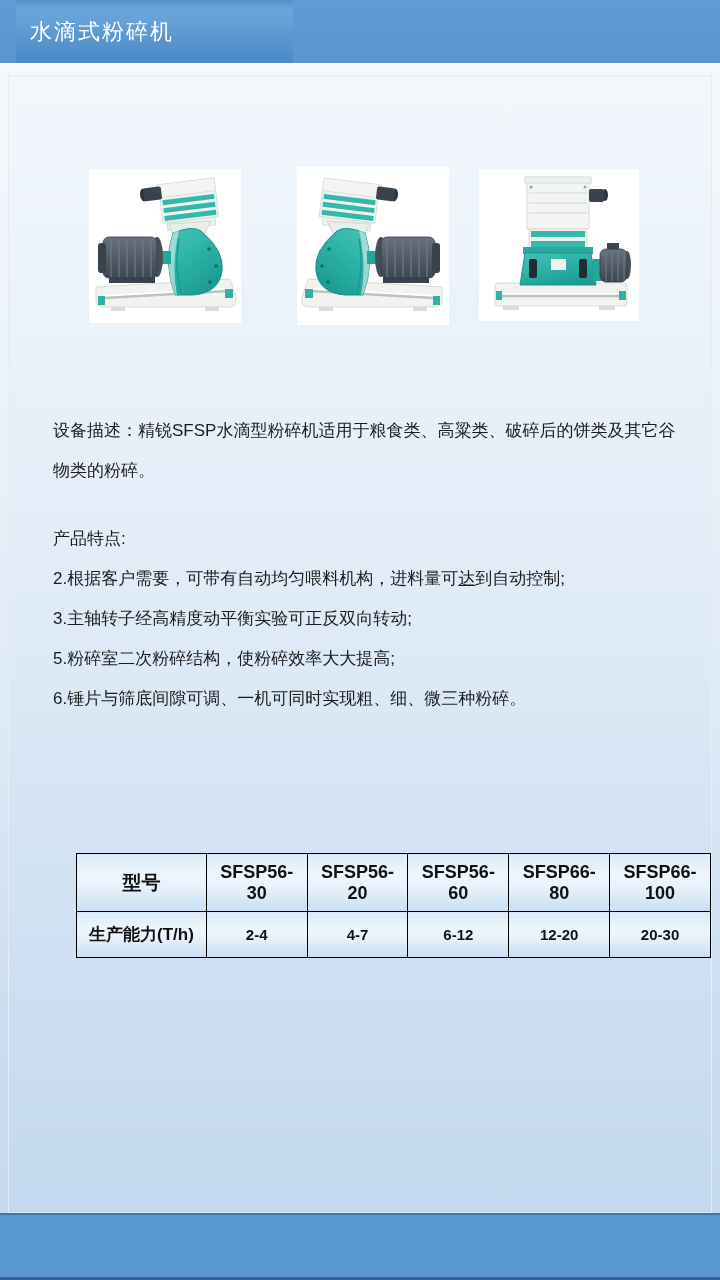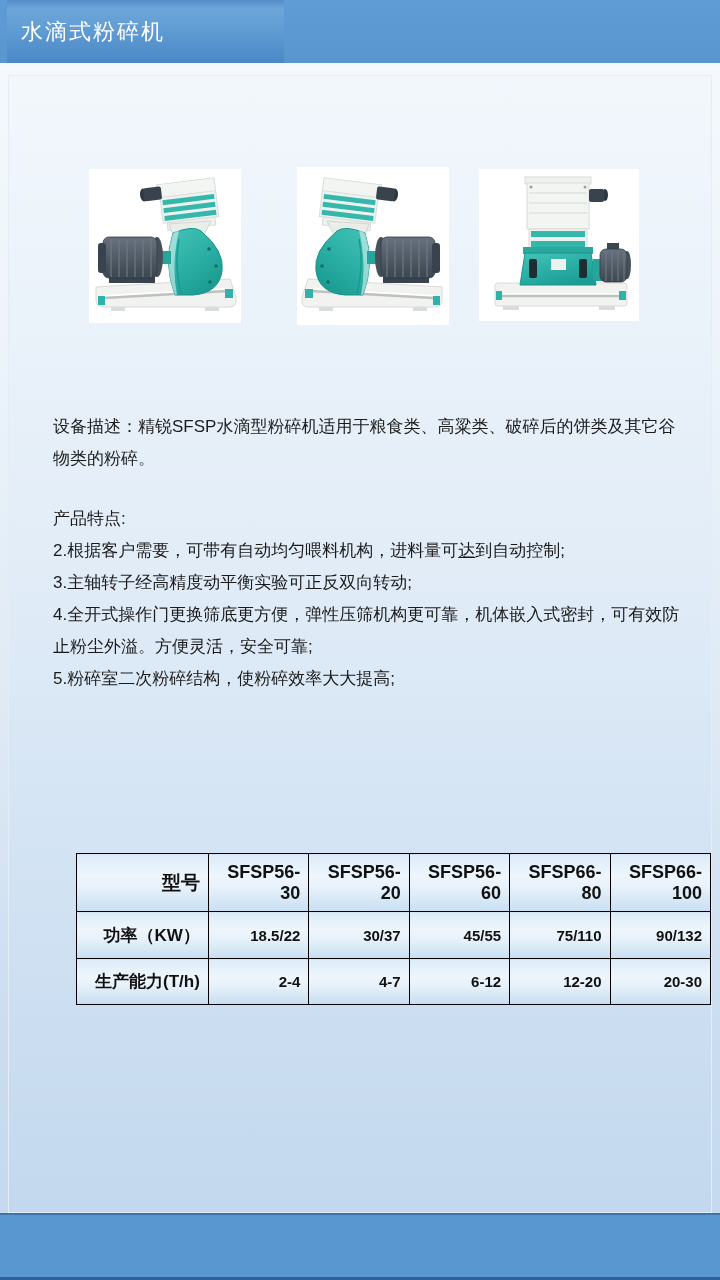--- a/index.html
+++ b/index.html
@@ -4,45 +4,45 @@
 <style>
   html,body{margin:0;padding:0;}
   body{
     position:relative;width:720px;height:1280px;overflow:hidden;
     background:linear-gradient(180deg,#f6fafd 0%,#eef4fa 25%,#dfeaf5 55%,#cadcf0 82%,#c3d8ee 100%);
     font-family:"Liberation Sans","DejaVu Sans",sans-serif;color:#1b1b1b;
   }
   
   .header{position:absolute;top:0;left:0;width:720px;height:63px;
     background:linear-gradient(180deg,#5f9cd5 0%,#5995cf 100%);}
-  .header-tab{position:absolute;top:0;left:7px;width:277px;height:63px;
+  .header-tab{position:absolute;top:0;left:16px;width:277px;height:63px;
     background:linear-gradient(180deg,#548ec9 0%,#6da5d9 14%,#619dd4 45%,#4a88c7 100%);}
   .header-title{position:absolute;left:14px;top:17px;font-size:22px;color:#ffffff;
     letter-spacing:2px;white-space:nowrap;}
   
   .content-panel{position:absolute;left:8px;top:75px;width:704px;height:1138px;box-sizing:border-box;
     border:1px solid #e3edf7;
     background:linear-gradient(180deg,#f2f7fc 0%,#e4eef8 38%,#d1e2f3 72%,#c3d8ee 100%);}
   
   .img-box{position:absolute;background:#ffffff;}
   .img-box svg{display:block;width:100%;height:100%;}
   #imgbox1{left:80px;top:93px;width:152px;height:154px;}
   #imgbox2{left:288px;top:91px;width:152px;height:158px;}
   #imgbox3{left:470px;top:93px;width:160px;height:152px;}
   
   .text-block{position:absolute;left:44px;top:335px;width:628px;}
-  .text-block p{margin:0;font-size:17px;line-height:32px;}
+  .text-block p{margin:0;font-size:17px;line-height:40px;}
   .desc{margin-bottom:28px !important;}
   .params-title{margin-top:12px !important;}
   
   table.params{position:absolute;left:67px;top:777px;border-collapse:collapse;table-layout:fixed;}
   table.params th,table.params td{
     border:1.5px solid #000;
     background:linear-gradient(180deg,#dcebf8 0%,#eef6fc 38%,#e7f1fa 58%,#c8def2 100%);
-    text-align:right;vertical-align:middle;font-weight:bold;color:#111;padding:0 8px;}
+    text-align:center;vertical-align:middle;font-weight:bold;color:#111;padding:0 8px;}
   table.params thead th{height:57px;font-size:18px;}
   table.params thead th.first{width:128px;font-size:19px;}
   table.params thead th.model{width:86px;}
   table.params tbody tr.r1 th,table.params tbody tr.r1 td{height:46px;}
   table.params tbody tr.r2 th,table.params tbody tr.r2 td{height:45px;}
   table.params tbody th{font-size:17px;}
   table.params tbody td{font-size:15px;}
   
   .footer{position:absolute;left:0;bottom:0;width:720px;height:67px;box-sizing:border-box;
     background:#5997d1;border-top:2px solid #3f74ab;border-bottom:3px solid #315f97;}
@@ -158,45 +158,37 @@
       <use href="#machine-front"></use>
     </svg>
   </div>
 
   <div class="text-block">
     <p class="desc"><span>设备描述：</span><span>精锐SFSP水滴型粉碎机适用于粮食类、高粱类、破碎后的饼类及其它谷物类的粉碎。</span></p>
     <p>产品特点:</p>
     <div>
         <p>2.根据客户需要，可带有自动均匀喂料机构，进料量可<u>达</u>到自动控制;</p>
         <p>3.主轴转子经高精度动平衡实验可正反双向转动;</p>
-        <p>4.全开式操作门更换筛底更方便，弹性压筛机构更可靠，机体嵌入式密封，可有效防止粉尘外溢。方便灵活，安全可靠;</p>
         <p>5.粉碎室二次粉碎结构，使粉碎效率大大提高;</p>
+        <p>6.锤片与筛底间隙可调、一机可同时实现粗、细、微三种粉碎。</p>
       </div>
   </div>
 
   <table class="params">
       <thead>
         <tr>
           <th class="first">型号</th>
           <th class="model">SFSP56-30</th>
           <th class="model">SFSP56-20</th>
           <th class="model">SFSP56-60</th>
           <th class="model">SFSP66-80</th>
           <th class="model">SFSP66-100</th>
         </tr>
       </thead>
       <tbody>
-        <tr class="r1">
-          <th>功率（KW）</th>
-          <td>18.5/22</td>
-          <td>30/37</td>
-          <td>45/55</td>
-          <td>75/110</td>
-          <td>90/132</td>
-        </tr>
         <tr class="r2">
           <th>生产能力(T/h)</th>
           <td>2-4</td>
           <td>4-7</td>
           <td>6-12</td>
           <td>12-20</td>
           <td>20-30</td>
         </tr>
       </tbody>
     </table>

